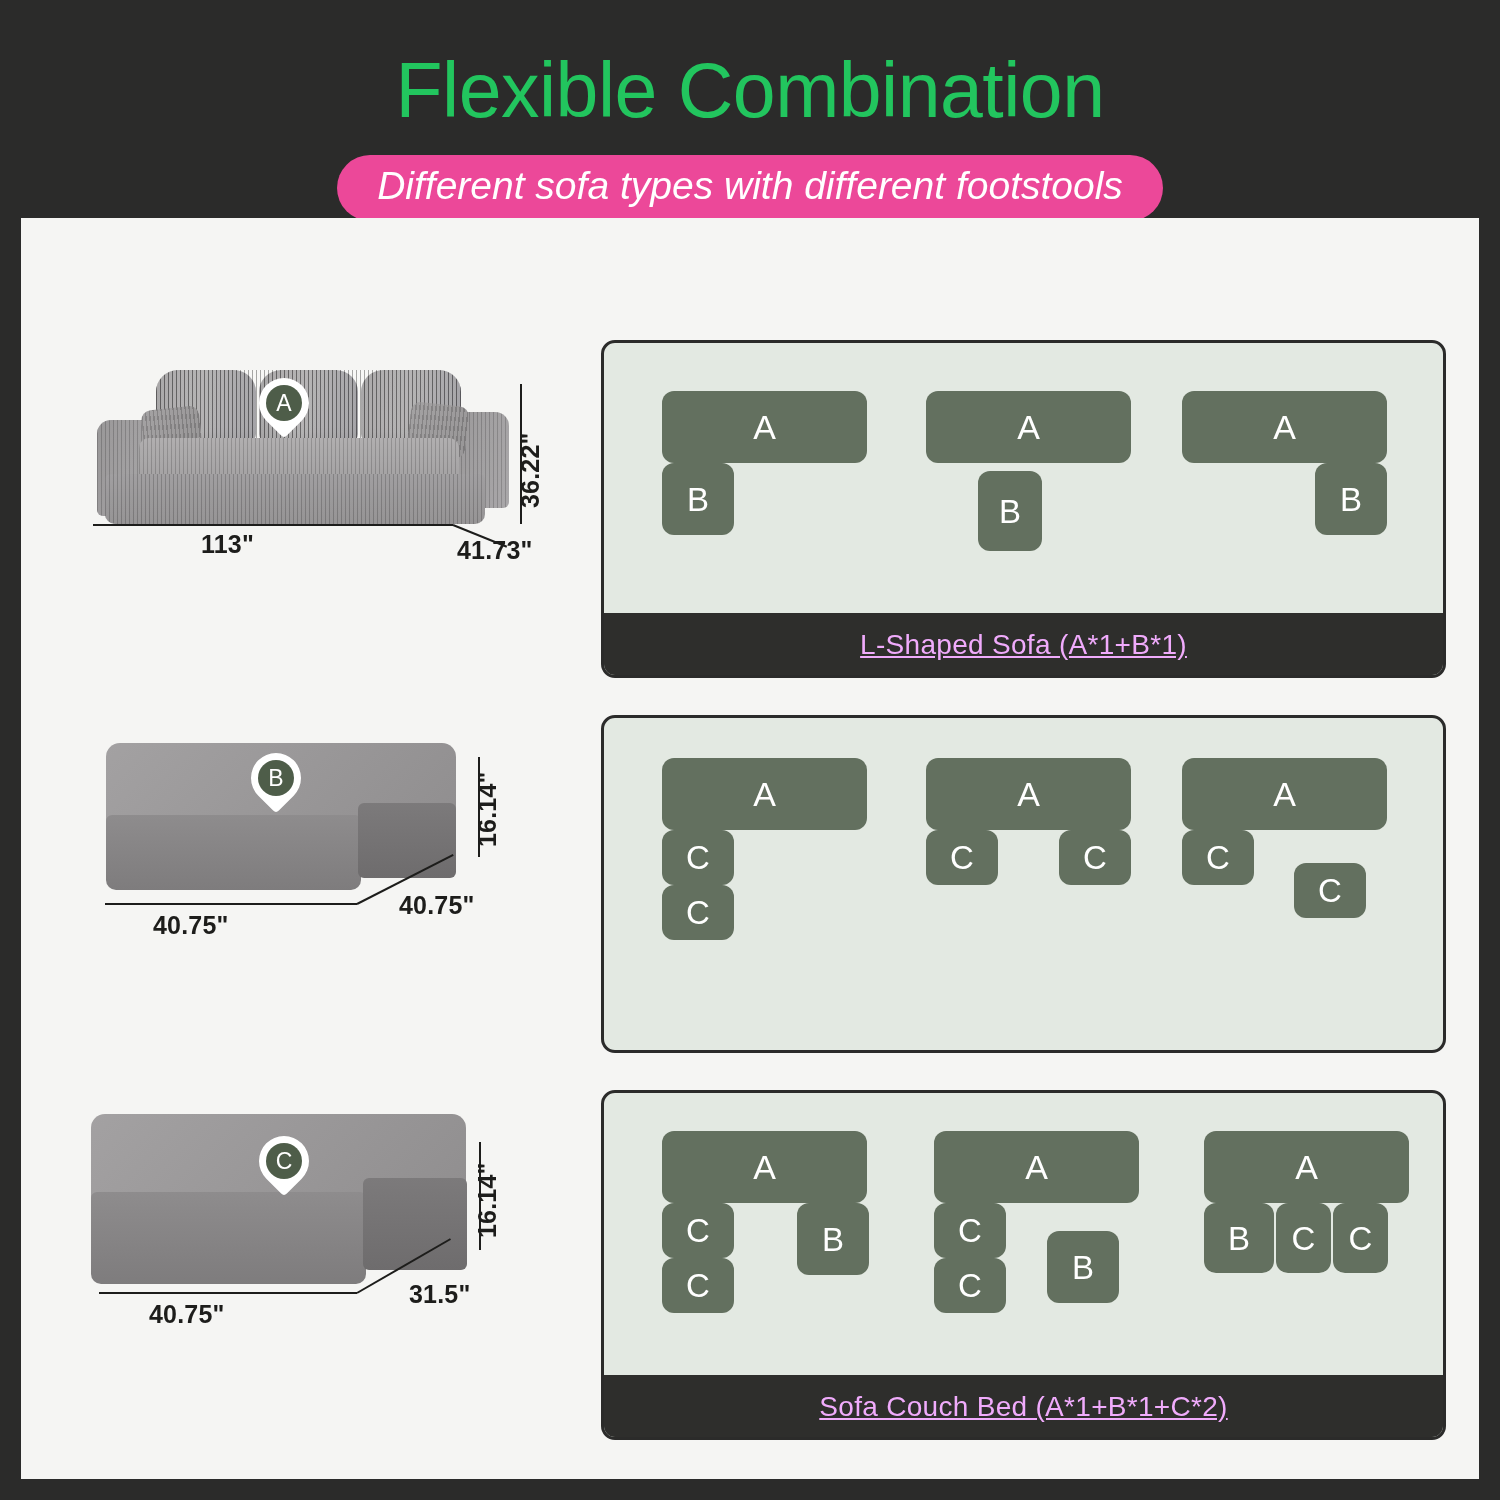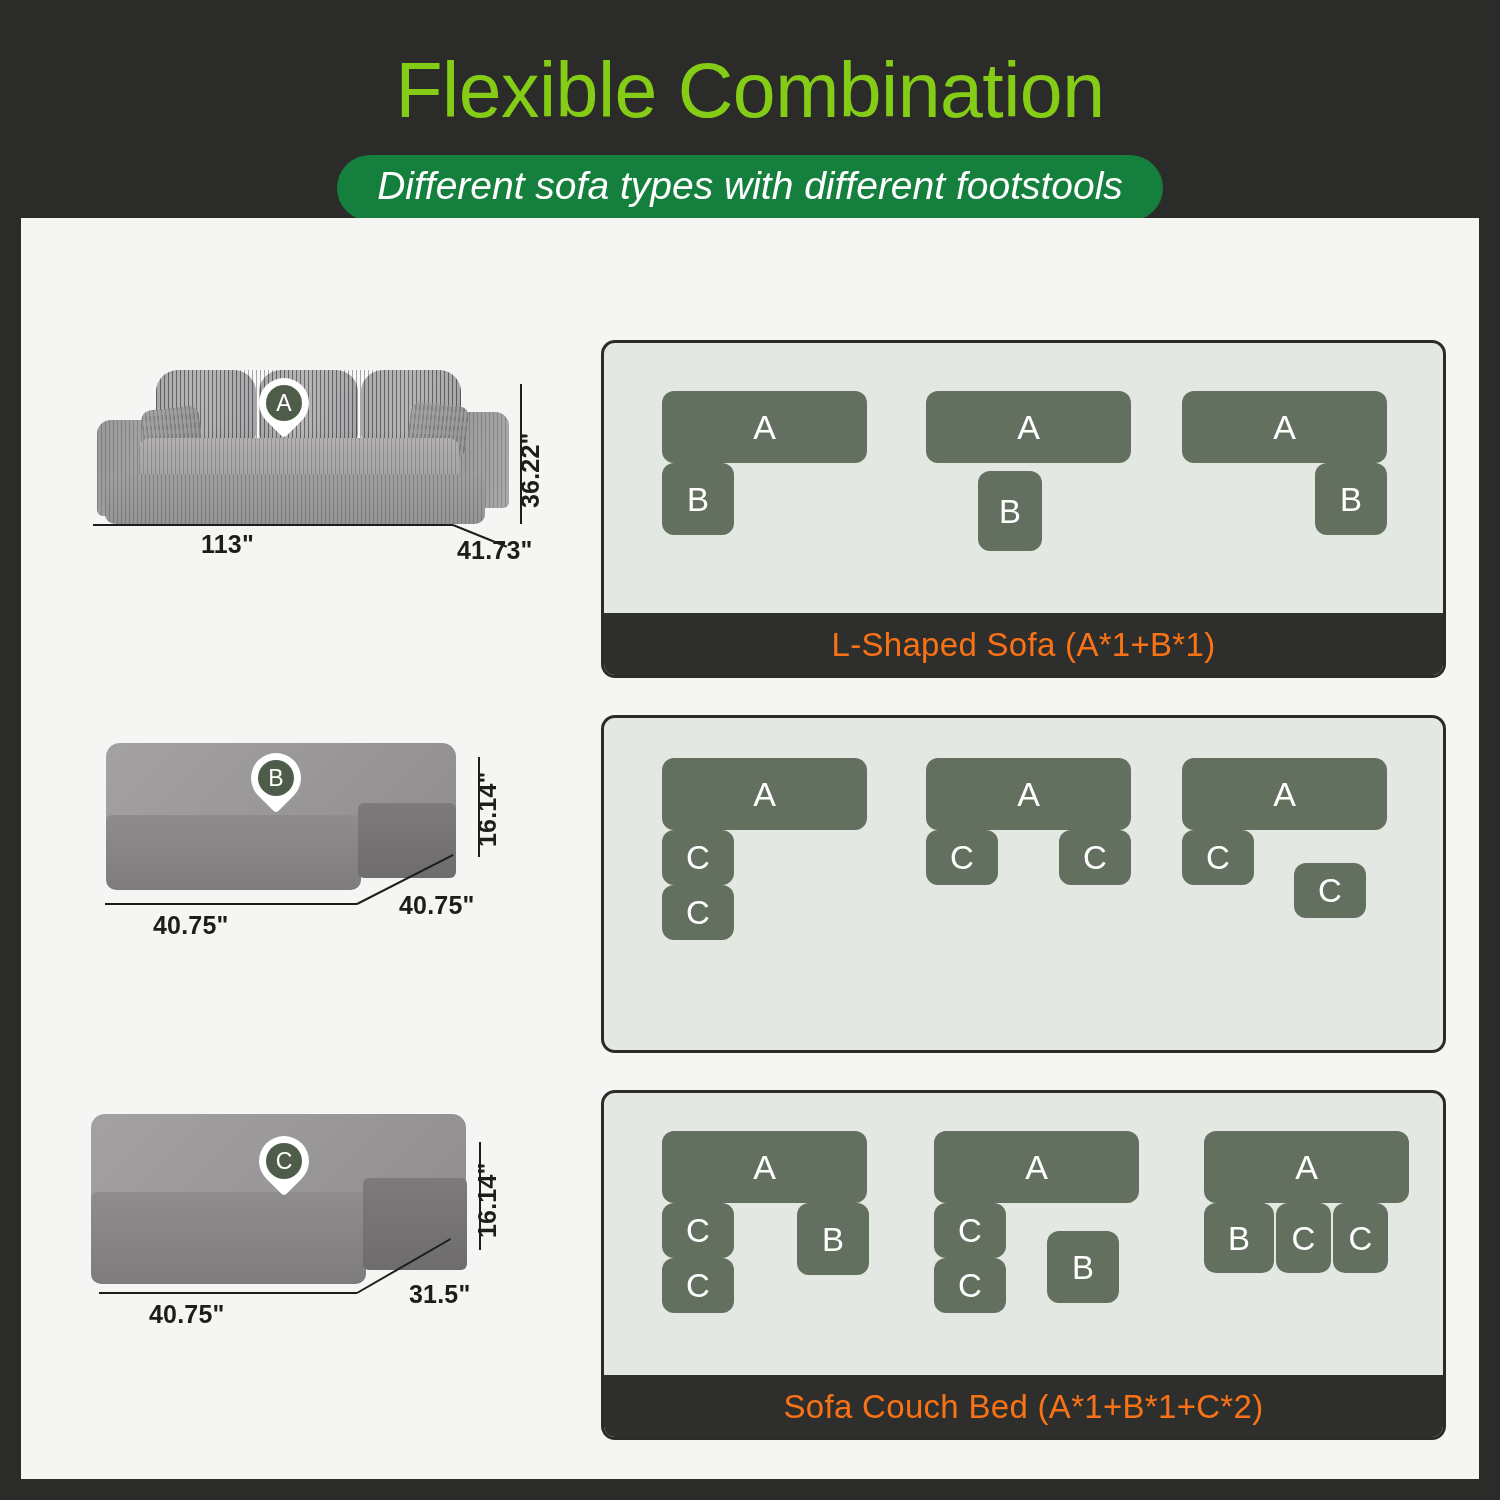--- a/index.html
+++ b/index.html
@@ -25,31 +25,31 @@
     top: 0; left: 0;
     width: 1500px;
     height: 218px;
     display: flex;
     flex-direction: column;
     align-items: center;
   }
 
   .main-title {
     margin-top: 52px;
-    color: #84cc16;
+    color: #22c55e;
     font-size: 77px;
     font-weight: 400;
     letter-spacing: -0.5px;
     line-height: 1;
     white-space: nowrap;
   }
 
   .subtitle-badge {
     margin-top: 26px;
-    background: #15803d;
+    background: #ec4899;
     border-radius: 34px;
     padding: 9px 40px 12px 40px;
     color: #FFFFFF;
     font-size: 39px;
     font-style: italic;
     font-weight: 400;
     white-space: nowrap;
     line-height: 1.15;
   }
 
@@ -231,28 +231,29 @@
     width: 100%;
     height: calc(100% - 62px);
   }
 
   .panel-caption {
     position: absolute;
     left: -1px; bottom: -1px;
     width: calc(100% + 2px);
     height: 63px;
     background: #2E2E2C;
-    color: #f97316;
+    color: #f0abfc;
     display: flex;
     align-items: center;
     justify-content: center;
-    font-size: 33px;
+    font-size: 28px;
     font-weight: 400;
     letter-spacing: 0.3px;
     white-space: nowrap;
+    text-decoration: underline;
   }
 
   .blk {
     position: absolute;
     background: #63705F;
     border-radius: 12px;
     color: #FFFFFF;
     display: flex;
     align-items: center;
     justify-content: center;

